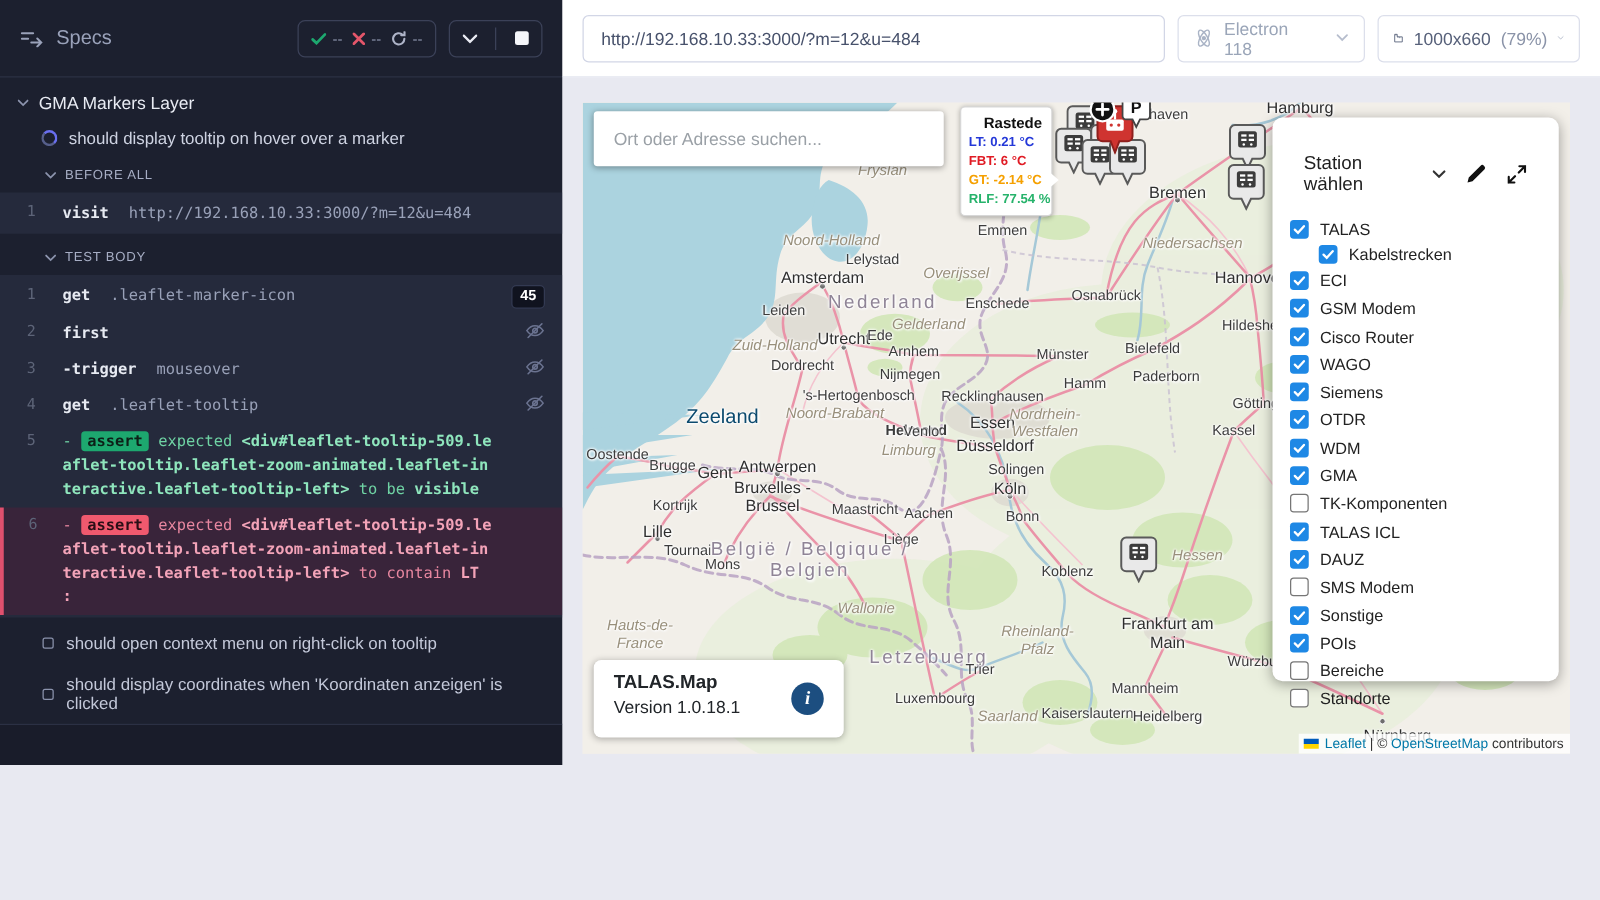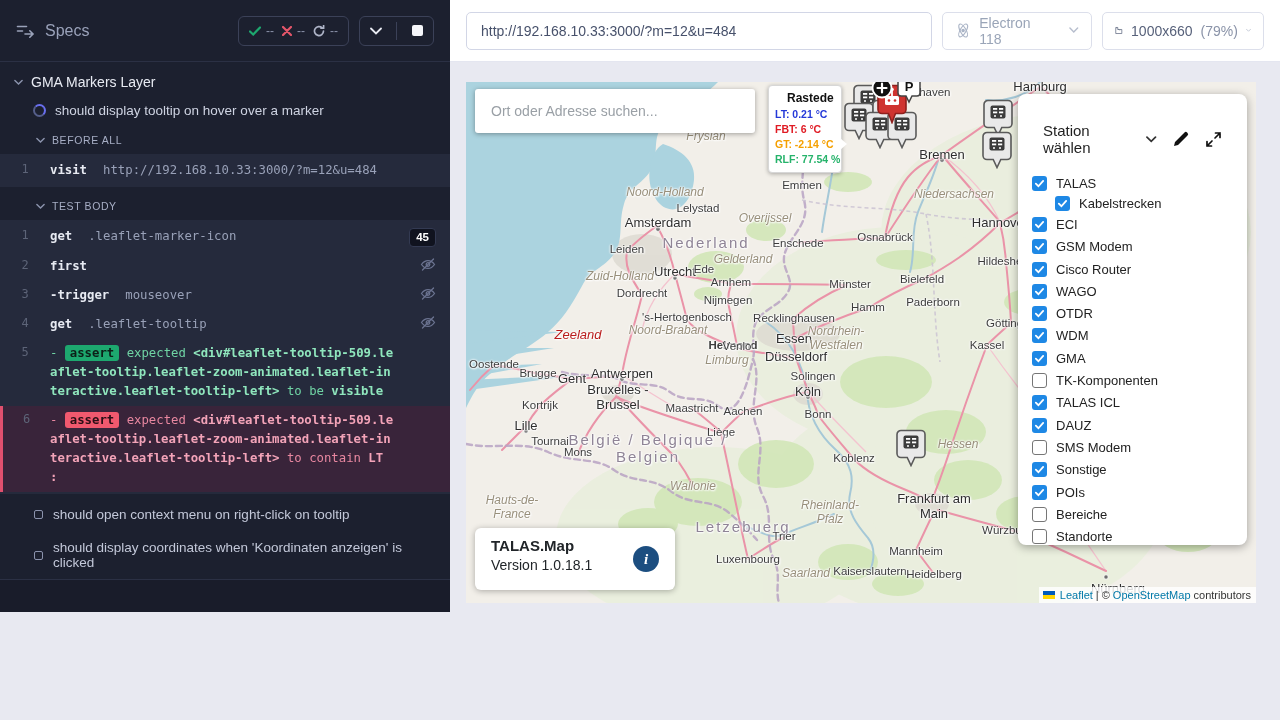--- a/index.html
+++ b/index.html
@@ -65,21 +65,21 @@
 
   
   .mapwrap { position:absolute; left:16px; top:20px; width:790px; height:521px; background:#f2efe9; overflow:hidden; }
   .map-bg { position:absolute; left:0; top:0; }
   .map-label { position:absolute; transform:translate(-50%,-50%); white-space:pre-line; text-align:center; pointer-events:none;
     text-shadow:0 0 2px #fff,0 0 2px #fff,0 0 3px #fff,1px 1px 2px #fff; }
   .map-label.town { font-size:11.5px; color:#3c3c3c; }
   .map-label.bigcity { font-size:13px; color:#2e2e2e; }
   .map-label.region { font-size:12px; font-style:italic; color:#988f7b; }
   .map-label.country { font-size:15px; color:#8f8496; letter-spacing:2px; }
-  .map-label.water { font-size:13px; font-style:italic; color:#b91c1c; }
+  .map-label.water { font-size:16px; color:#0c4a6e; }
   .marker { position:absolute; transform:translate(-50%,-50%); cursor:pointer; }
   .searchbox { position:absolute; left:9px; top:7px; width:280px; height:44px; background:#fff; border:none; border-radius:3px;
     box-shadow:0 1px 5px rgba(0,0,0,.35); padding:0 16px; font-size:14px; color:#333; outline:none; }
   .searchbox::placeholder { color:#9aa0a6; }
   .map-tooltip { position:absolute; left:302px; top:3px; width:74px; background:#fff; border:1px solid #d7d7d7; border-radius:4px;
     box-shadow:0 1px 4px rgba(0,0,0,.3); padding:5px 6px; z-index:30; }
   .map-tooltip:after { content:""; position:absolute; right:-6px; top:52px; border:6px solid transparent; border-right:none; border-left:7px solid #fff; }
   .tt-title { font-size:12px; font-weight:bold; color:#111; margin-bottom:2px;padding-left:12px; }
   .tt-row { font-size:10.5px; font-weight:bold; line-height:15px; white-space:nowrap; }
   .panel { position:absolute; left:552px; top:12px; width:229px; height:451px; background:#fff; border-radius:8px;
@@ -652,20 +652,28 @@
                 </svg>
               </span>
               <span class="chk-label">WAGO</span>
             </div>
             <div class="chk-row">
               <span class="chk on">
                 <svg viewBox="0 0 12 12" width="11" height="11">
                   <path d="M2 6.2 L4.8 9 L10 3.2" fill="none" stroke="#fff" stroke-width="2" stroke-linecap="round"></path>
                 </svg>
               </span>
+              <span class="chk-label">Siemens</span>
+            </div>
+            <div class="chk-row">
+              <span class="chk on">
+                <svg viewBox="0 0 12 12" width="11" height="11">
+                  <path d="M2 6.2 L4.8 9 L10 3.2" fill="none" stroke="#fff" stroke-width="2" stroke-linecap="round"></path>
+                </svg>
+              </span>
               <span class="chk-label">OTDR</span>
             </div>
             <div class="chk-row">
               <span class="chk on">
                 <svg viewBox="0 0 12 12" width="11" height="11">
                   <path d="M2 6.2 L4.8 9 L10 3.2" fill="none" stroke="#fff" stroke-width="2" stroke-linecap="round"></path>
                 </svg>
               </span>
               <span class="chk-label">WDM</span>
             </div>

